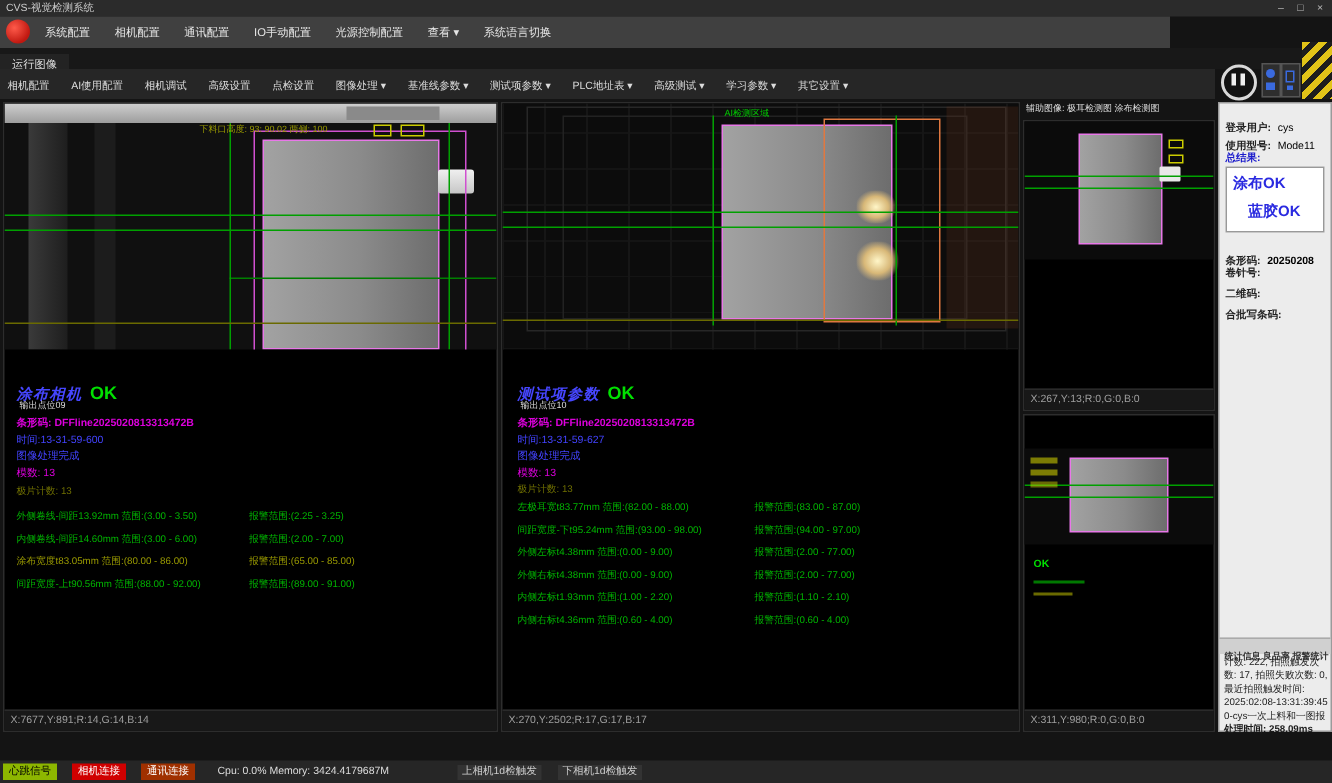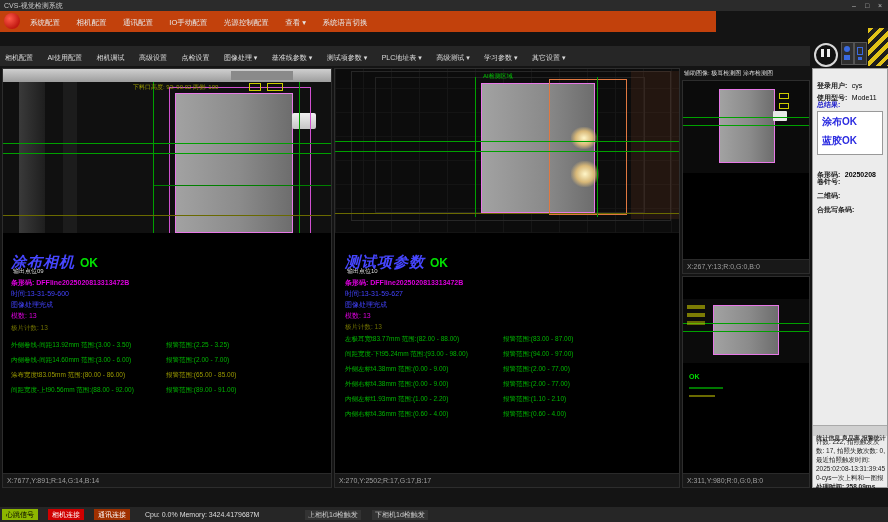--- a/index.html
+++ b/index.html
@@ -7,36 +7,36 @@
         font-family:"Liberation Sans","DejaVu Sans",sans-serif;}
   .abs{position:absolute;}
   .t{font-size:7px;line-height:1.15;white-space:nowrap;}
   .t6{font-size:6.5px;line-height:1.15;white-space:nowrap;}
   .t5{font-size:6px;line-height:1.1;white-space:nowrap;}
   .green{color:#00b400;} .olive{color:#9a9a00;} .dimolive{color:#6f6f00;}
   .magenta{color:#dd00dd;} .blue{color:#4343ff;} .white{color:#ddd;}
   .titlebar{left:0;top:0;width:888px;height:11px;background:#2b2b2b;color:#c8c8c8;
             font-size:7px;line-height:11px;padding-left:4px;box-sizing:border-box;}
   .winbtn{position:absolute;top:0;font-size:7px;line-height:11px;color:#bbb;width:12px;text-align:center;}
-  .menubar{left:0;top:11px;width:716px;height:21px;background:#c2410c;}
+  .menubar{left:0;top:11px;width:780px;height:21px;background:#404040;}
   .logo{position:absolute;left:4px;top:2px;width:16px;height:16px;border-radius:50%;
         background:radial-gradient(circle at 35% 35%, #ff5a4a, #c01810 70%);}
   .mitem{display:inline-block;padding:0 6px;color:#e6e6e6;font-size:7.5px;line-height:21px;}
   .tabrow{left:0;top:32px;width:888px;height:14px;background:#181818;}
   .tab{display:inline-block;padding:0 8px;color:#ddd;font-size:7.5px;line-height:14px;background:#232323;}
   .toolbarrow{left:0;top:46px;width:810px;height:20px;background:#262626;}
   .titem{display:inline-block;padding:0 5px;color:#dcdcdc;font-size:7px;line-height:20px;}
   .panel{position:absolute;background:#000;border:1px solid #2d2d2d;box-sizing:border-box;}
   .coords{position:absolute;left:0;right:0;bottom:0;height:13px;background:#181818;color:#9f9f9f;
           font-size:7px;line-height:13px;padding-left:4px;border-top:1px solid #2a2a2a;}
   .product{background:linear-gradient(90deg,#a2a2a2,#8b8b8b 55%,#6d6d6d);border:1px solid #e878e8;box-sizing:border-box;}
   .hline{height:1px;background:#00a000;}
   .vline{width:1px;background:#00a000;}
   .ybox{border:1px solid #cccc00;box-sizing:border-box;}
-  .ptitle{font-size:15px;font-weight:bold;font-style:italic;color:#4646ff;letter-spacing:1px;}
+  .ptitle{font-size:10px;font-weight:bold;font-style:italic;color:#4646ff;letter-spacing:1px;}
   .pok{font-size:12px;font-weight:bold;color:#00e000;margin-left:5px;font-style:normal;}
   .infopanel{left:812px;top:68px;width:76px;height:420px;background:#ececec;border:1px solid #9a9a9a;box-sizing:border-box;text-align:center;}
   .ilabel{font-size:7px;color:#222;font-weight:bold;white-space:nowrap;}
   .ival{font-size:7px;color:#000;white-space:nowrap;}
   .statusbar{left:0;top:507px;width:888px;height:15px;background:#262626;}
   .badge{position:absolute;top:2px;height:11px;font-size:7px;line-height:11px;padding:0 4px;color:#fff;}
   .blob{background:radial-gradient(ellipse at center,#fff6c8 0%,#d8b878 45%,rgba(80,60,30,0) 75%);}
 </style>
 </head>
 <body>
@@ -56,20 +56,23 @@
       <span class="mitem">系统配置</span>
       <span class="mitem">相机配置</span>
       <span class="mitem">通讯配置</span>
       <span class="mitem">IO手动配置</span>
       <span class="mitem">光源控制配置</span>
       <span class="mitem">查看 ▾</span>
       <span class="mitem">系统语言切换</span>
     </div>
   </div>
 
+  <div class="abs tabrow">
+    <span class="tab">运行图像</span>
+  </div>
 
   <div class="abs toolbarrow">
     <span class="titem">相机配置</span>
     <span class="titem">AI使用配置</span>
     <span class="titem">相机调试</span>
     <span class="titem">高级设置</span>
     <span class="titem">点检设置</span>
     <span class="titem">图像处理 ▾</span>
     <span class="titem">基准线参数 ▾</span>
     <span class="titem">测试项参数 ▾</span>
@@ -209,21 +212,21 @@
       <span class="ilabel">登录用户:</span>
       <span class="ival">cys</span>
     </div>
     <div class="abs" style="left:4px;top:17px;">
       <span class="ilabel">使用型号:</span>
       <span class="ival">Mode11</span>
     </div>
     <div class="abs ilabel" style="left:4px;top:31px;color:#1c1ccc;">总结果:</div>
     <div class="abs" style="left:4px;top:42px;width:66px;height:44px;background:#fff;border:1px solid #999;box-sizing:border-box;">
       <div class="abs" style="left:4px;top:3px;font-size:10px;font-weight:bold;color:#2a2ae0;white-space:nowrap;">涂布OK</div>
-      <div class="abs" style="left:4px;top:22px;font-size:10px;font-weight:bold;color:#2a2ae0;white-space:nowrap;">蓝胶OK</div>
+      <div class="abs" style="left:14px;top:22px;font-size:10px;font-weight:bold;color:#2a2ae0;white-space:nowrap;">蓝胶OK</div>
     </div>
     <div class="abs" style="left:4px;top:94px;">
       <span class="ilabel">条形码:</span>
       <span class="ival" style="font-weight:bold;">20250208</span>
     </div>
     <div class="abs ilabel" style="left:4px;top:108px;">卷针号:</div>
     <div class="abs ilabel" style="left:4px;top:122px;">二维码:</div>
     <div class="abs ilabel" style="left:4px;top:136px;">合批写条码:</div>
 
     <div class="abs" style="left:0;top:356px;width:74px;height:11px;background:#d0d0d0;border-top:1px solid #aaa;box-sizing:border-box;">

